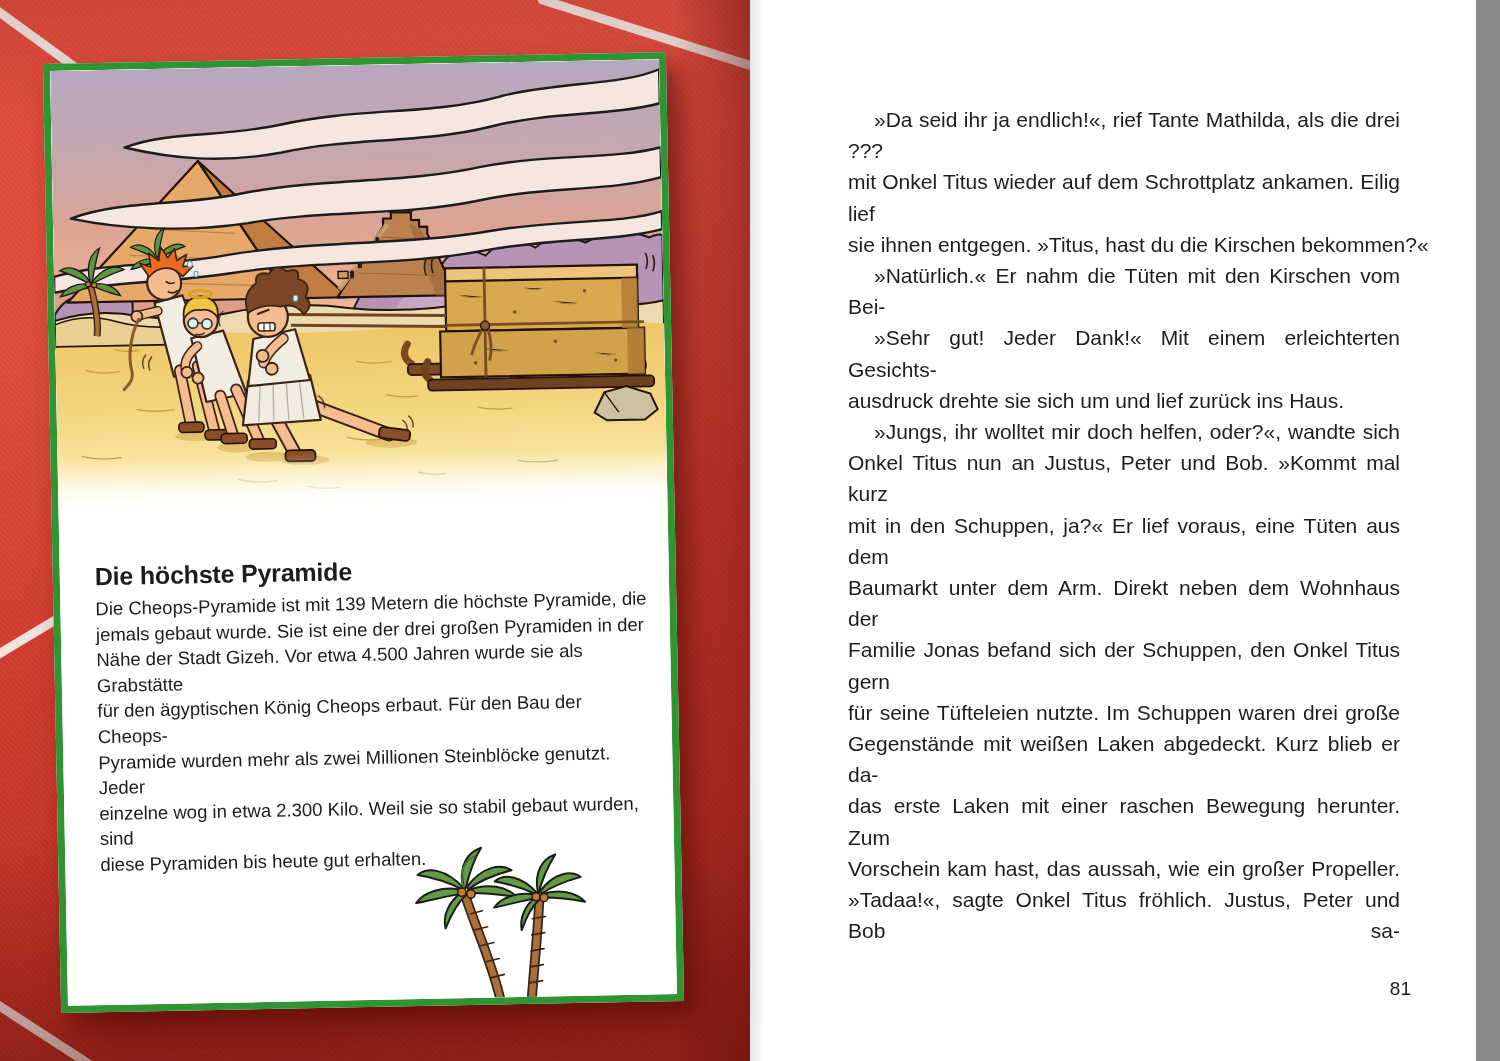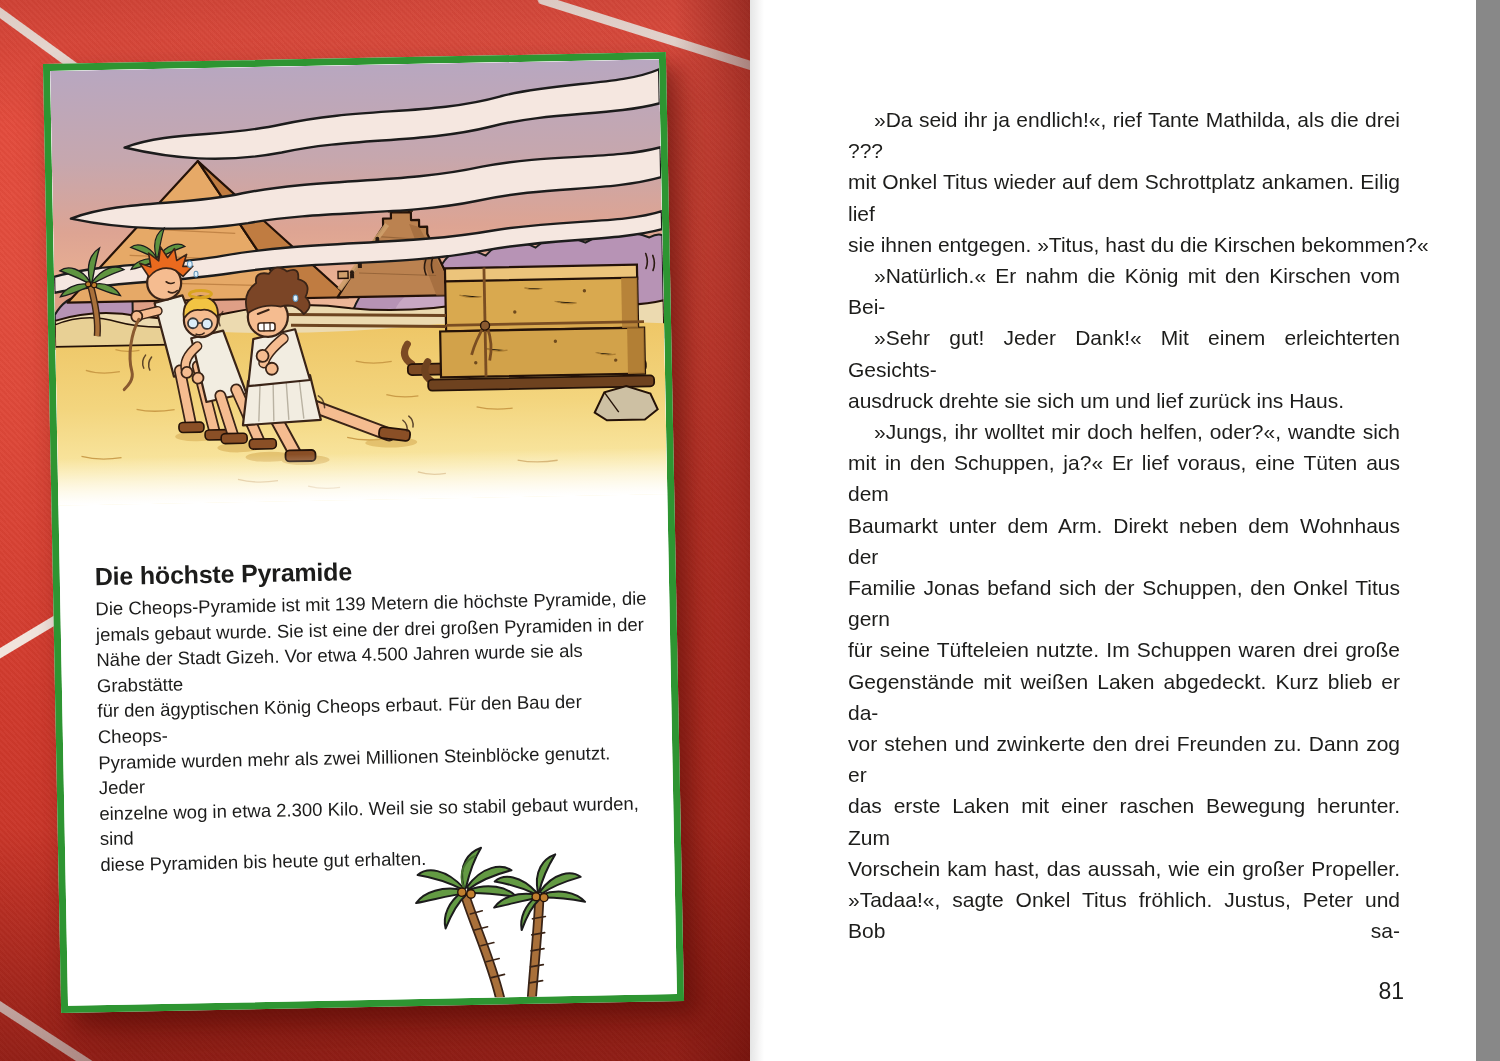--- a/index.html
+++ b/index.html
@@ -27,22 +27,22 @@
 
   
   .page{position:absolute;left:750px;top:0;width:750px;height:1061px;background:#ffffff;z-index:2;}
   .gutter{position:absolute;left:0;top:0;width:14px;height:100%;
       background:linear-gradient(90deg, rgba(0,0,0,.10), transparent);}
   .story{position:absolute;left:98px;top:104px;width:552px;color:#1d1d1b;
          font-size:21px;line-height:31.2px;}
   .line{white-space:nowrap;}
   .line.j{white-space:normal;text-align:justify;text-align-last:justify;}
   .line.first{text-indent:26px;}
-  .pagenum{position:absolute;left:102px;top:978px;width:552px;text-align:right;
-           font-size:23px;color:#1d1d1b;}
+  .pagenum{position:absolute;left:109px;top:978px;width:552px;text-align:right;
+           font-size:19px;color:#1d1d1b;}
 
   
   .card{position:absolute;left:52px;top:58px;width:623px;height:949px;box-sizing:border-box;
         border:7px solid #2e9532;background:#fff;z-index:5;transform:rotate(-1.1deg);
         box-shadow:12px 14px 22px rgba(80,8,4,.50), 26px 32px 52px rgba(80,8,4,.33);}
   .card-inner{position:relative;width:609px;height:935px;overflow:hidden;background:#fff;}
   .illus{position:absolute;left:0;top:0;}
   .card-title{position:absolute;left:35px;top:492px;font-size:25px;font-weight:700;
               color:#1c1c1b;letter-spacing:-.2px;}
   .card-body{position:absolute;left:35px;top:526px;width:556px;font-size:18.5px;
@@ -61,30 +61,30 @@
     <div class="lane lane-e"></div>
     <div class="spine-shadow"></div>
   </div>
 
   <div class="page">
     <div class="gutter"></div>
     <div class="story" id="story">
         <div class="line j first">»Da seid ihr ja endlich!«, rief Tante Mathilda, als die drei ???</div>
         <div class="line j">mit Onkel Titus wieder auf dem Schrottplatz ankamen. Eilig lief</div>
         <div class="line">sie ihnen entgegen. »Titus, hast du die Kirschen bekommen?«</div>
-        <div class="line j first">»Natürlich.« Er nahm die König mit den Kirschen vom Bei-</div>
+        <div class="line j first">»Natürlich.« Er nahm die Tüten mit den Kirschen vom Bei-</div>
         <div class="line j first">»Sehr gut! Jeder Dank!« Mit einem erleichterten Gesichts-</div>
         <div class="line">ausdruck drehte sie sich um und lief zurück ins Haus.</div>
         <div class="line j first">»Jungs, ihr wolltet mir doch helfen, oder?«, wandte sich</div>
+        <div class="line j">Onkel Titus nun an Justus, Peter und Bob. »Kommt mal kurz</div>
         <div class="line j">mit in den Schuppen, ja?« Er lief voraus, eine Tüten aus dem</div>
         <div class="line j">Baumarkt unter dem Arm. Direkt neben dem Wohnhaus der</div>
         <div class="line j">Familie Jonas befand sich der Schuppen, den Onkel Titus gern</div>
         <div class="line j">für seine Tüfteleien nutzte. Im Schuppen waren drei große</div>
         <div class="line j">Gegenstände mit weißen Laken abgedeckt. Kurz blieb er da-</div>
-        <div class="line j">vor stehen und zwinkerte den drei Freunden zu. Dann zog er</div>
         <div class="line j">das erste Laken mit einer raschen Bewegung herunter. Zum</div>
         <div class="line j">Vorschein kam hast, das aussah, wie ein großer Propeller.</div>
         <div class="line j">»Tadaa!«, sagte Onkel Titus fröhlich. Justus, Peter und Bob sa-</div>
       </div>
     <div class="pagenum">81</div>
   </div>
 
   <div class="card">
     <div class="card-inner">
 

